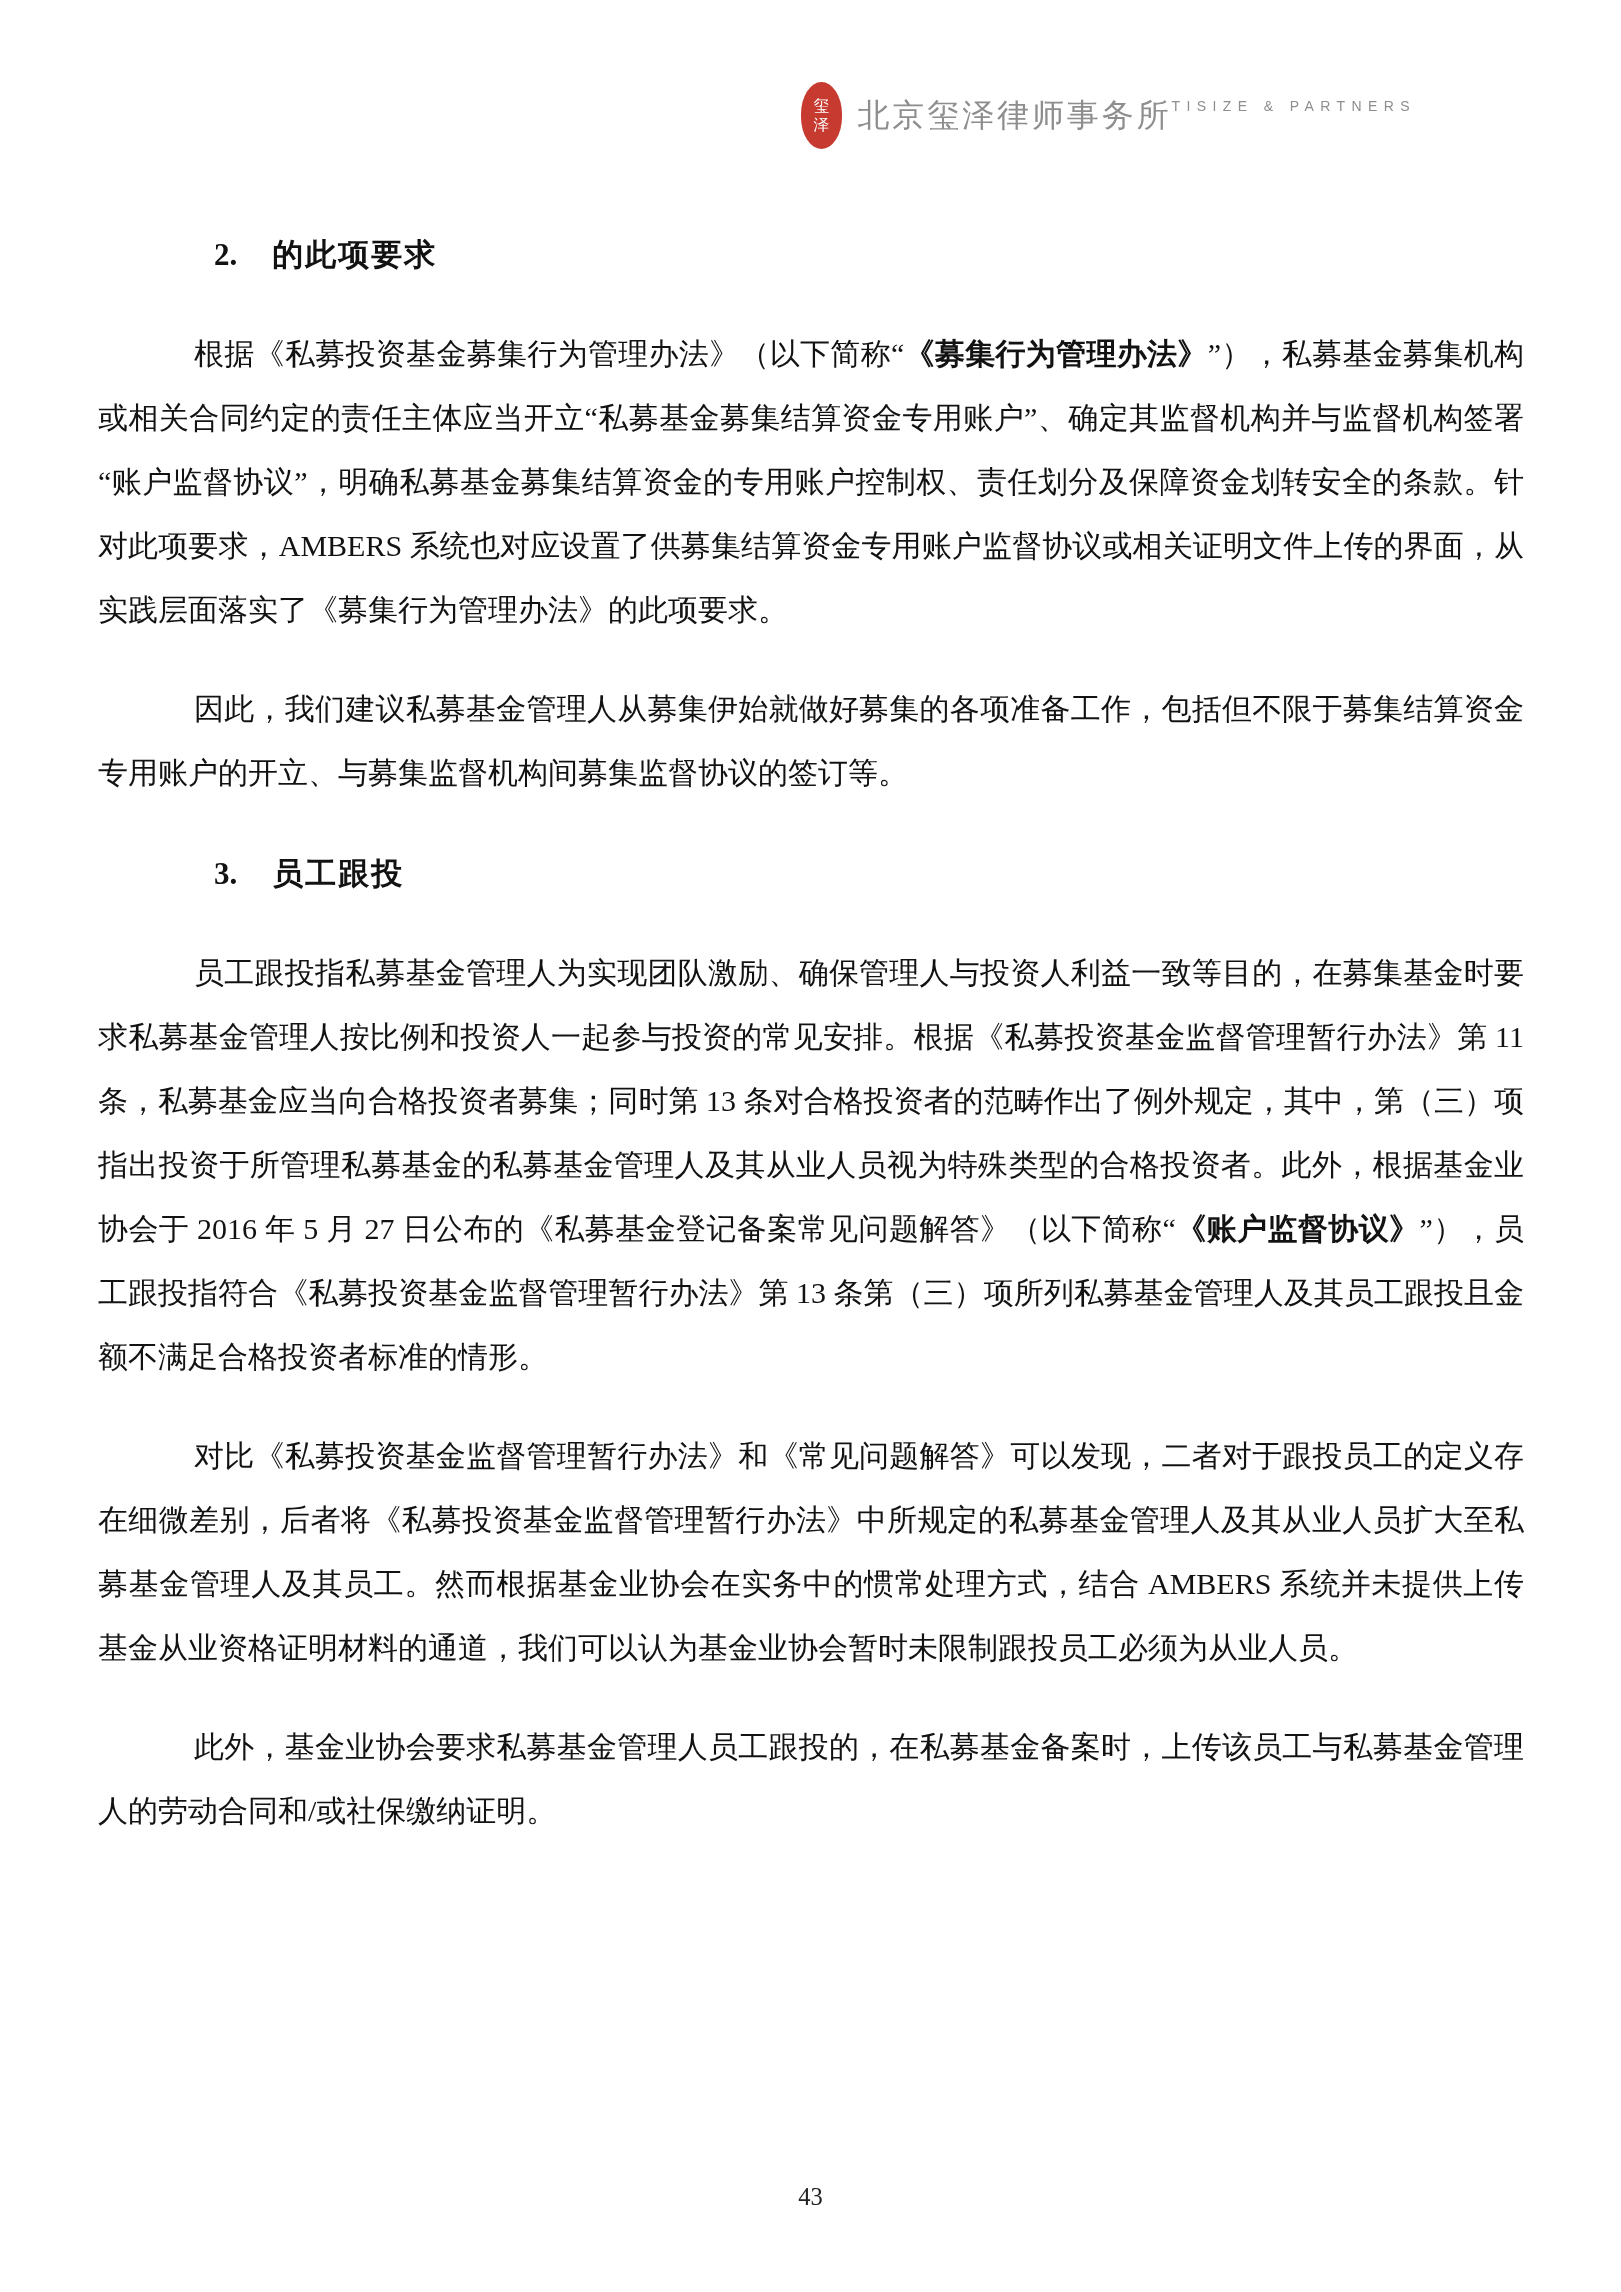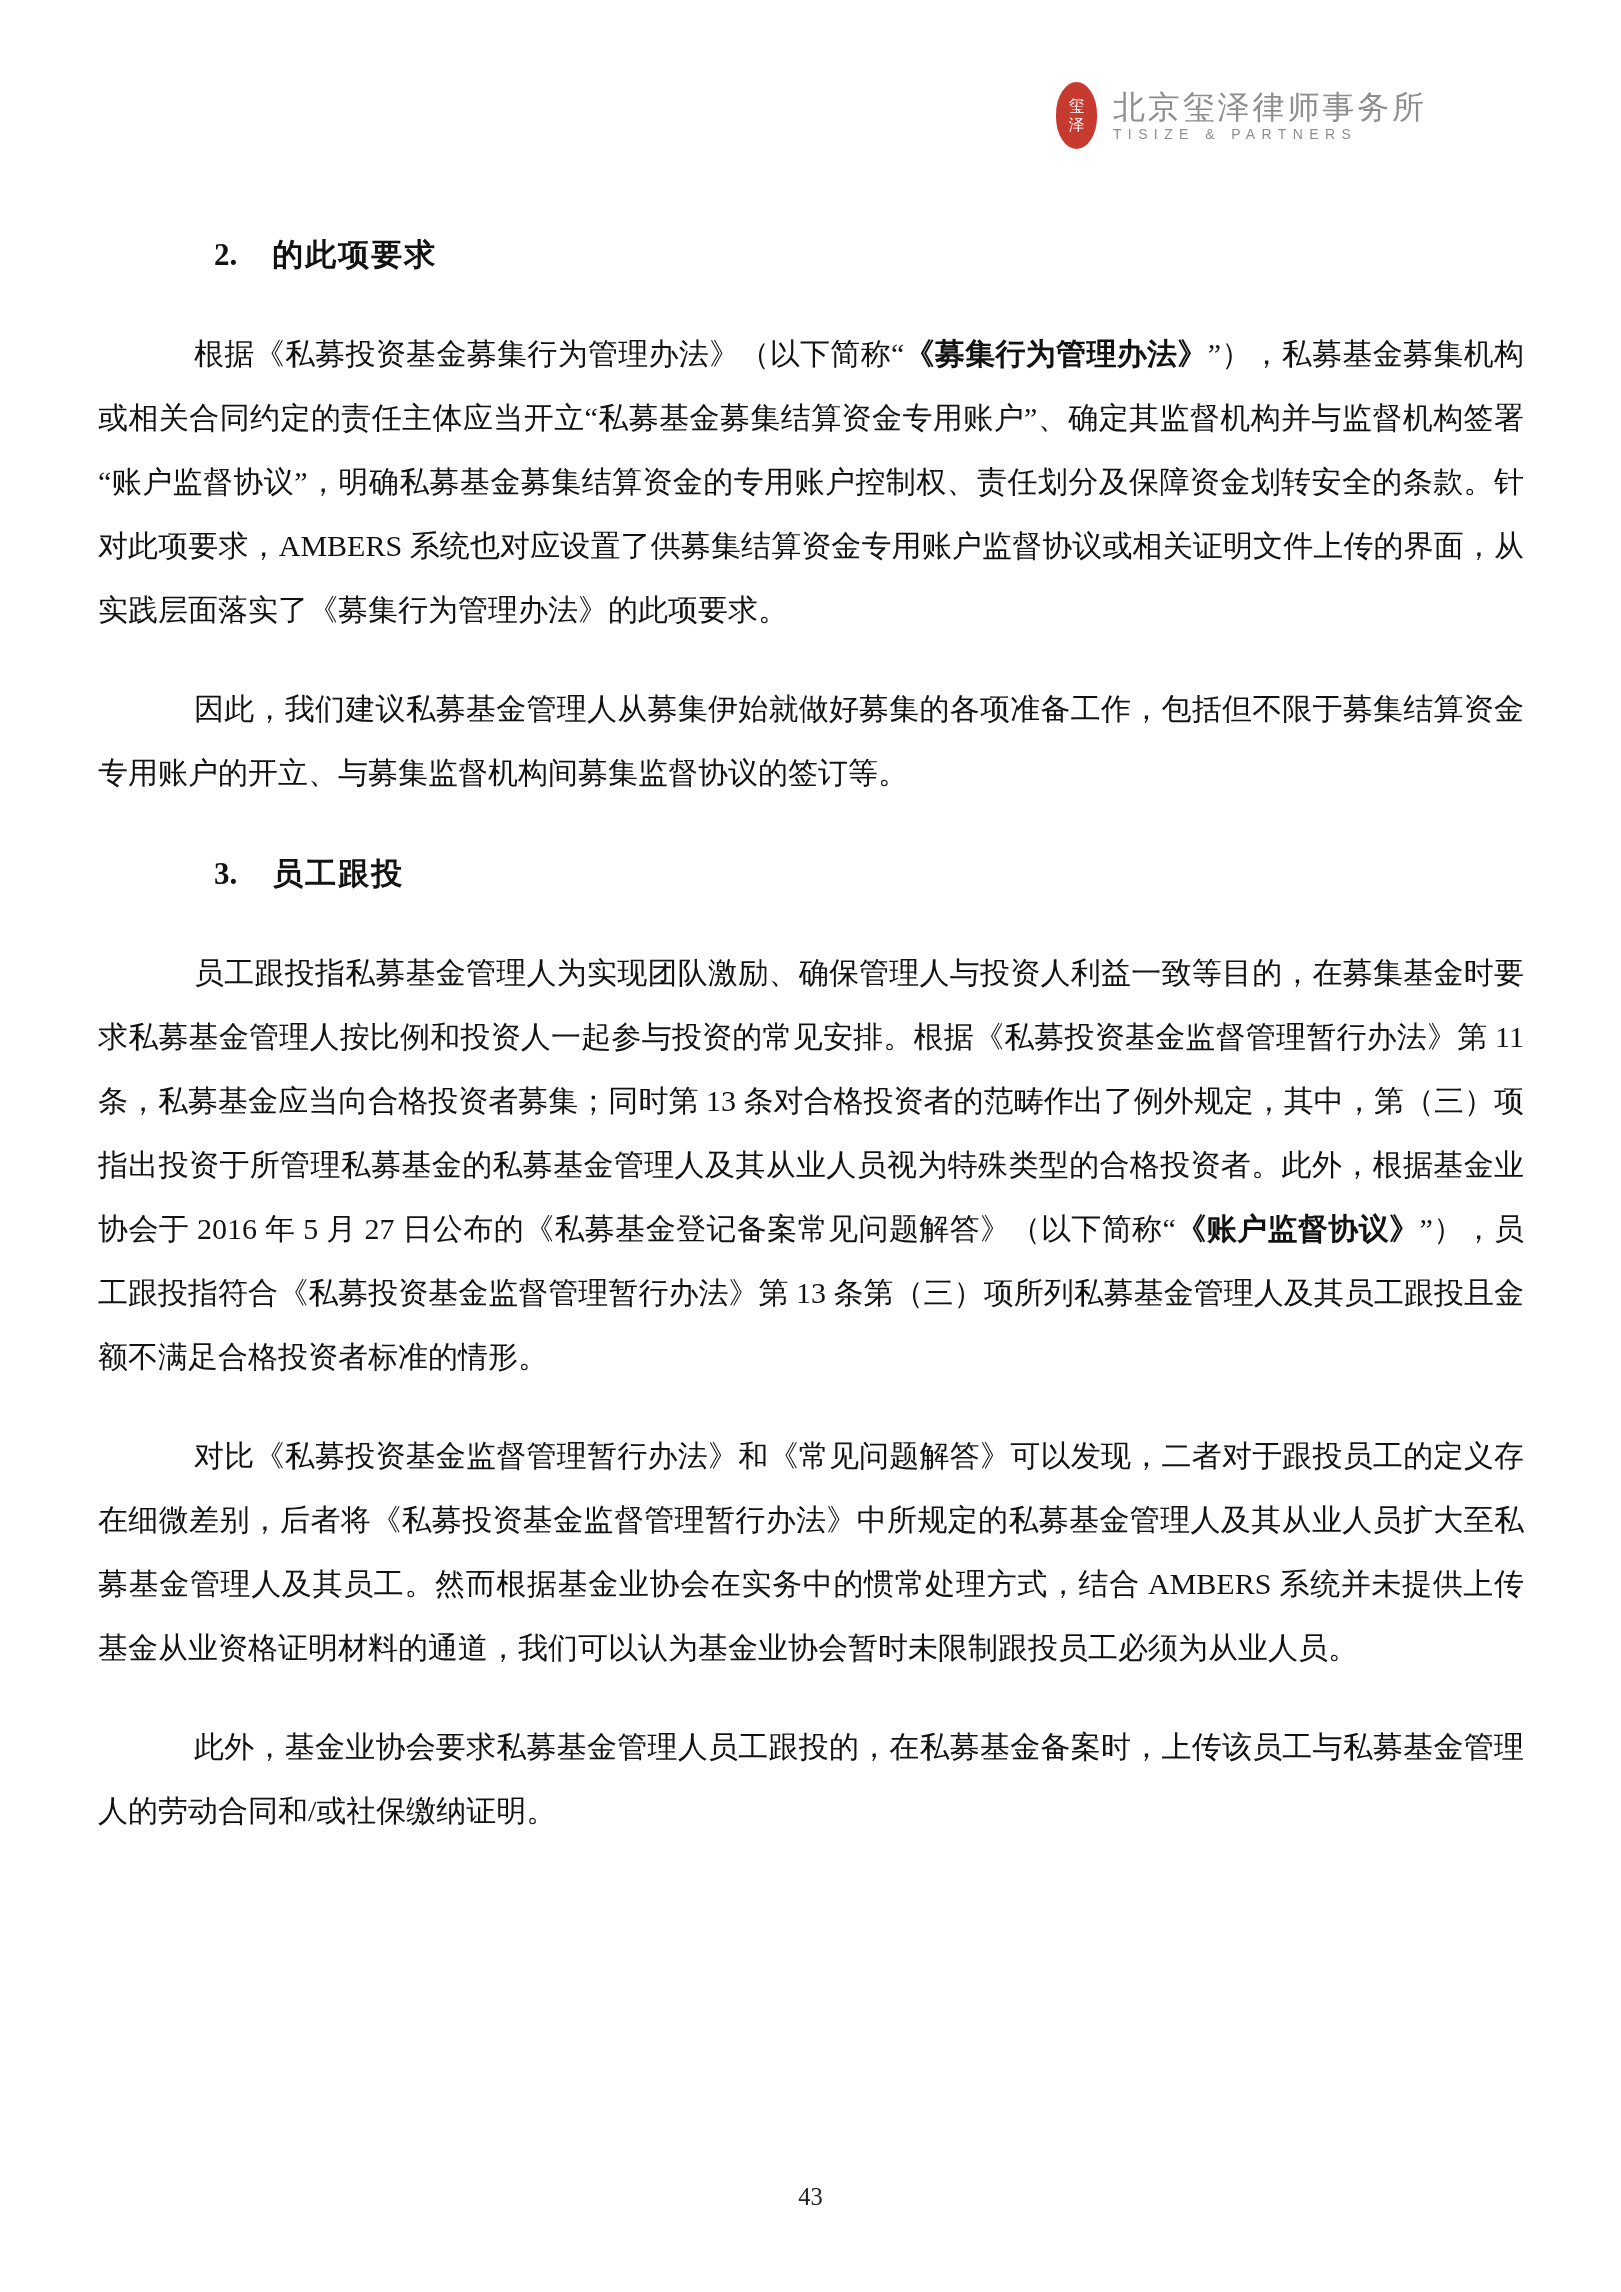--- a/index.html
+++ b/index.html
@@ -14,21 +14,21 @@
     height:2293px;
     background:#ffffff;
     overflow:hidden;
     margin:0 auto;
   }
 
   
   .page-header {
     position:absolute;
     top:82px;
-    right:194px;
+    right:205px;
     display:flex;
     align-items:center;
     gap:15.7px;
   }
   .seal {
     width:41px;
     height:67px;
     background:#c63a30;
     border-radius:50% / 48%;
     display:flex;
@@ -38,21 +38,21 @@
   }
   .seal-glyph {
     color:#ffffff;
     font-size:15.7px;
     line-height:1.15;
     width:17.6px;
     text-align:center;
     word-break:break-all;
     font-family:"Liberation Serif","DejaVu Serif",serif;
   }
-  .logo-text { display:flex; flex-direction:column; }
+  .logo-text { display:flex; }
   .firm-cn {
     font-size:32px;
     color:#8e8e8e;
     letter-spacing:2.9px;
     line-height:1.15;
     font-family:"Liberation Serif","DejaVu Serif",serif;
   }
   .firm-en {
     font-size:14px;
     color:#8e8e8e;

